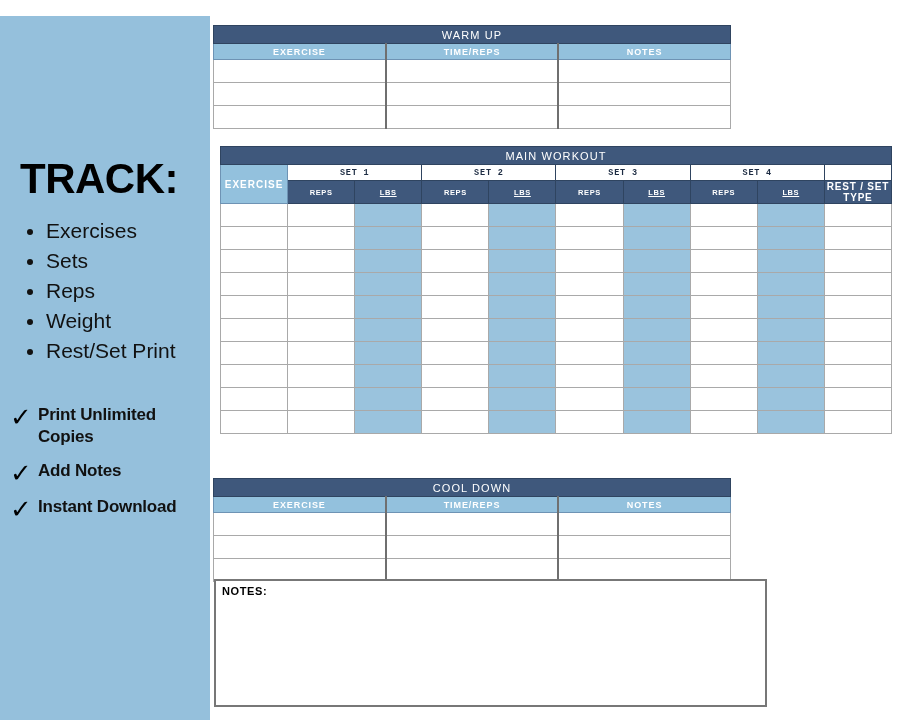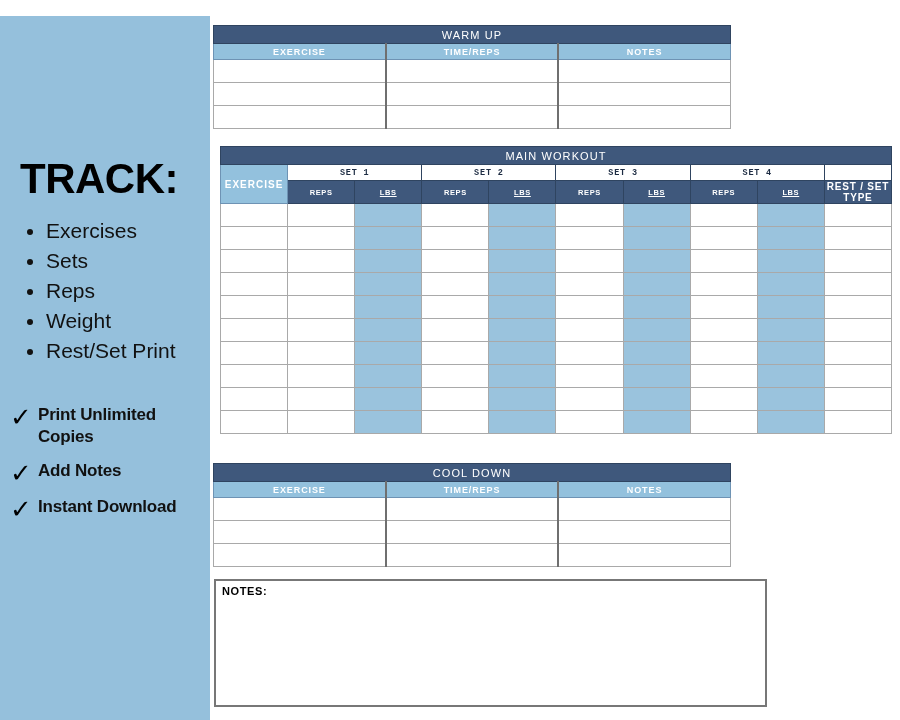--- a/index.html
+++ b/index.html
@@ -425,21 +425,21 @@
           <td class="row-cell m-lbs lbs-cell"></td>
           <td class="row-cell m-rep"></td>
           <td class="row-cell m-lbs lbs-cell"></td>
           <td class="row-cell m-rep"></td>
           <td class="row-cell m-lbs lbs-cell"></td>
           <td class="row-cell m-rst"></td>
         </tr>
       </tbody>
   </table>
 
-  <table class="wk tbl-wc" style="top:463px;">
+  <table class="wk tbl-wc" style="top:478px;">
     <tbody>
         <tr>
       <td class="title-cell" colspan="3">COOL DOWN</td>
     </tr>
     <tr>
       <td class="sub-cell c-ex">EXERCISE</td>
       <td class="sub-cell c-tr thick-v">TIME/REPS</td>
       <td class="sub-cell c-nt thick-v">NOTES</td>
     </tr>
     <tr>

